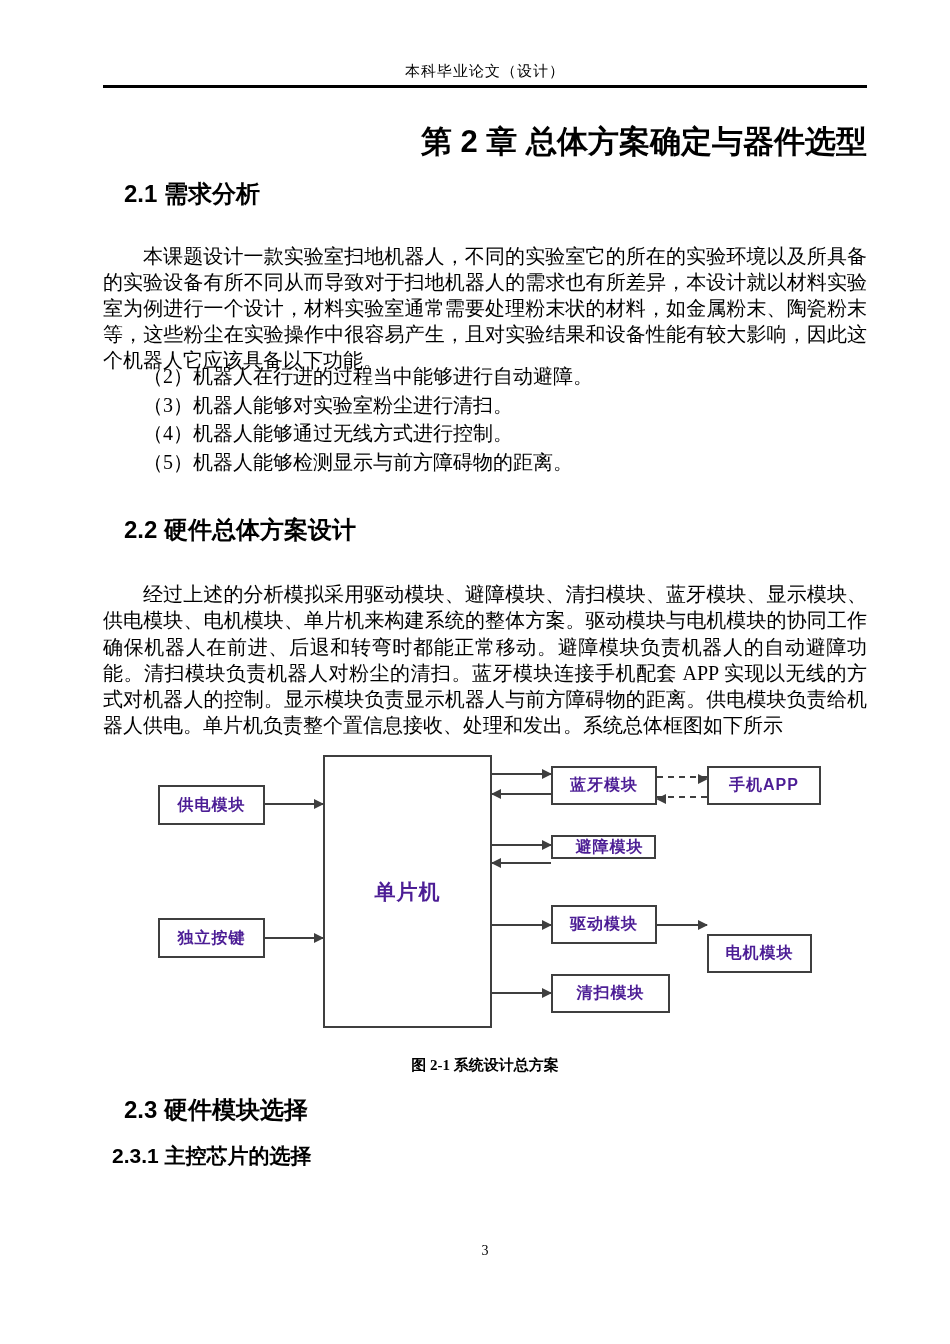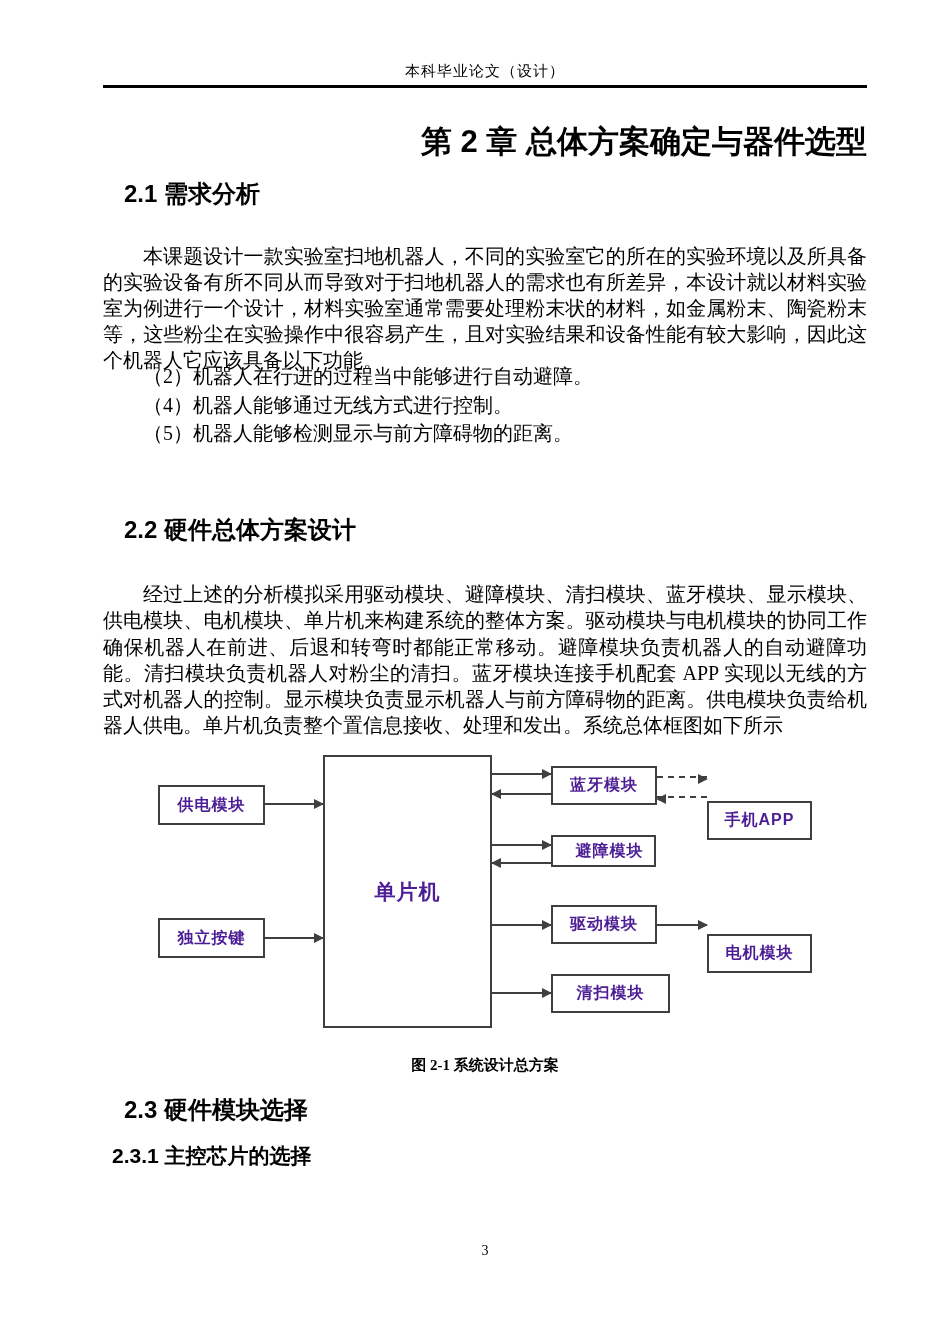--- a/index.html
+++ b/index.html
@@ -59,22 +59,22 @@
     border:2px solid #3f3f3f; background:#fff;
     display:flex; align-items:center; justify-content:center;
     font-family:"Liberation Sans","DejaVu Sans",sans-serif;
     font-weight:bold; font-size:16px; color:#4c1d95;
     letter-spacing:1px;
   }
   #n-power  { left:158px; top:785px; width:107px; height:40px; }
   #n-keys   { left:158px; top:918px; width:107px; height:40px; }
   #n-mcu    { left:323px; top:755px; width:169px; height:273px; font-size:21px; }
   #n-bt     { left:551px; top:766px; width:106px; height:39px; }
-  #n-app    { left:707px; top:766px; width:105px; height:39px;margin-top:35px; }
-  #n-obs    { left:551px; top:835px; width:105px; height:32px;padding-left:12px; }
+  #n-app    { left:707px; top:766px; width:114px; height:39px; }
+  #n-obs    { left:551px; top:835px; width:105px; height:24px;padding-left:12px; }
   #n-drive  { left:551px; top:905px; width:106px; height:39px; }
   #n-motor  { left:707px; top:905px; width:105px; height:39px;margin-top:29px; }
   #n-clean  { left:551px; top:974px; width:119px; height:39px; }
 
   .arr { position:absolute; height:2px; background:#3f3f3f; }
   .arr.dash { background:none; height:0; border-top:2px dashed #3f3f3f; }
   .arr.r::after {
     content:""; position:absolute; right:-1px; top:-4px;
     width:0; height:0;
     border-top:5px solid transparent; border-bottom:5px solid transparent;
@@ -116,20 +116,21 @@
   <div class="header-rule"></div>
 
   <div class="chapter-title">第 2 章 总体方案确定与器件选型</div>
 
   <div class="h2" id="h21">2.1 需求分析</div>
 
   <p class="body-para" id="para21">本课题设计一款实验室扫地机器人，不同的实验室它的所在的实验环境以及所具备的实验设备有所不同从而导致对于扫地机器人的需求也有所差异，本设计就以材料实验室为例进行一个设计，材料实验室通常需要处理粉末状的材料，如金属粉末、陶瓷粉末等，这些粉尘在实验操作中很容易产生，且对实验结果和设备性能有较大影响，因此这个机器人它应该具备以下功能。</p>
 
   <ul class="req-list">
     <li>（2）机器人在行进的过程当中能够进行自动避障。</li>
+    <li>（3）机器人能够对实验室粉尘进行清扫。</li>
     <li>（4）机器人能够通过无线方式进行控制。</li>
     <li>（5）机器人能够检测显示与前方障碍物的距离。</li>
   </ul>
 
   <div class="h2" id="h22">2.2 硬件总体方案设计</div>
 
   <p class="body-para" id="para22">经过上述的分析模拟采用驱动模块、避障模块、清扫模块、蓝牙模块、显示模块、供电模块、电机模块、单片机来构建系统的整体方案。驱动模块与电机模块的协同工作确保机器人在前进、后退和转弯时都能正常移动。避障模块负责机器人的自动避障功能。清扫模块负责机器人对粉尘的清扫。蓝牙模块连接手机配套 APP 实现以无线的方式对机器人的控制。显示模块负责显示机器人与前方障碍物的距离。供电模块负责给机器人供电。单片机负责整个置信息接收、处理和发出。系统总体框图如下所示</p>
 
   <div class="dbox" id="n-power">供电模块</div>
   <div class="dbox" id="n-keys">独立按键</div>

